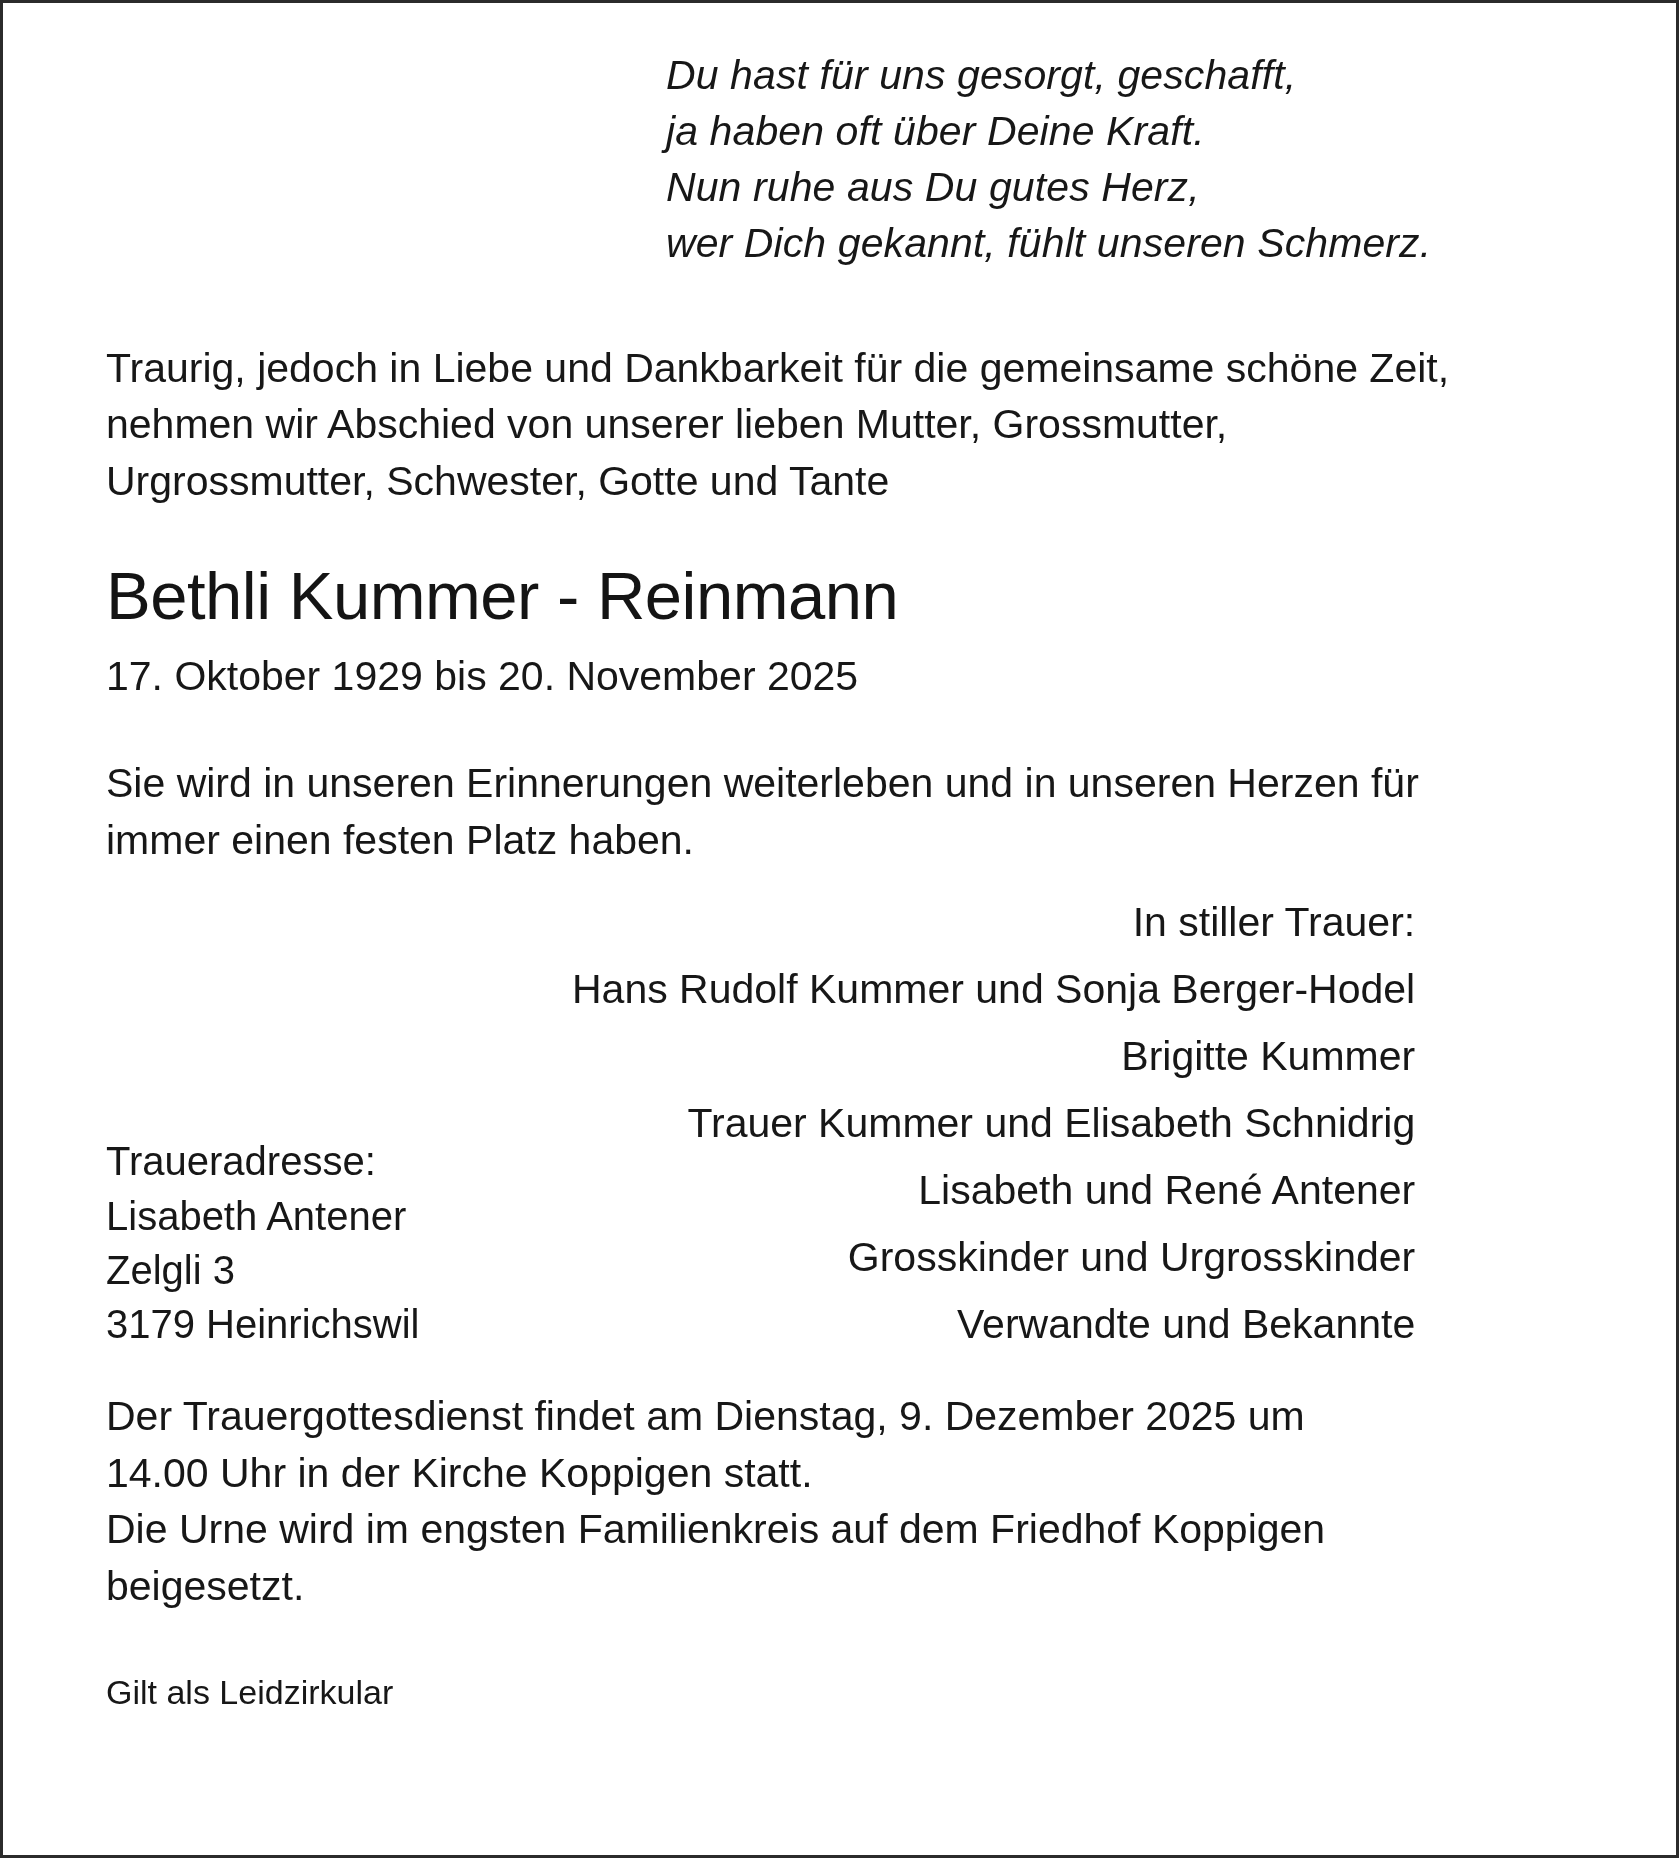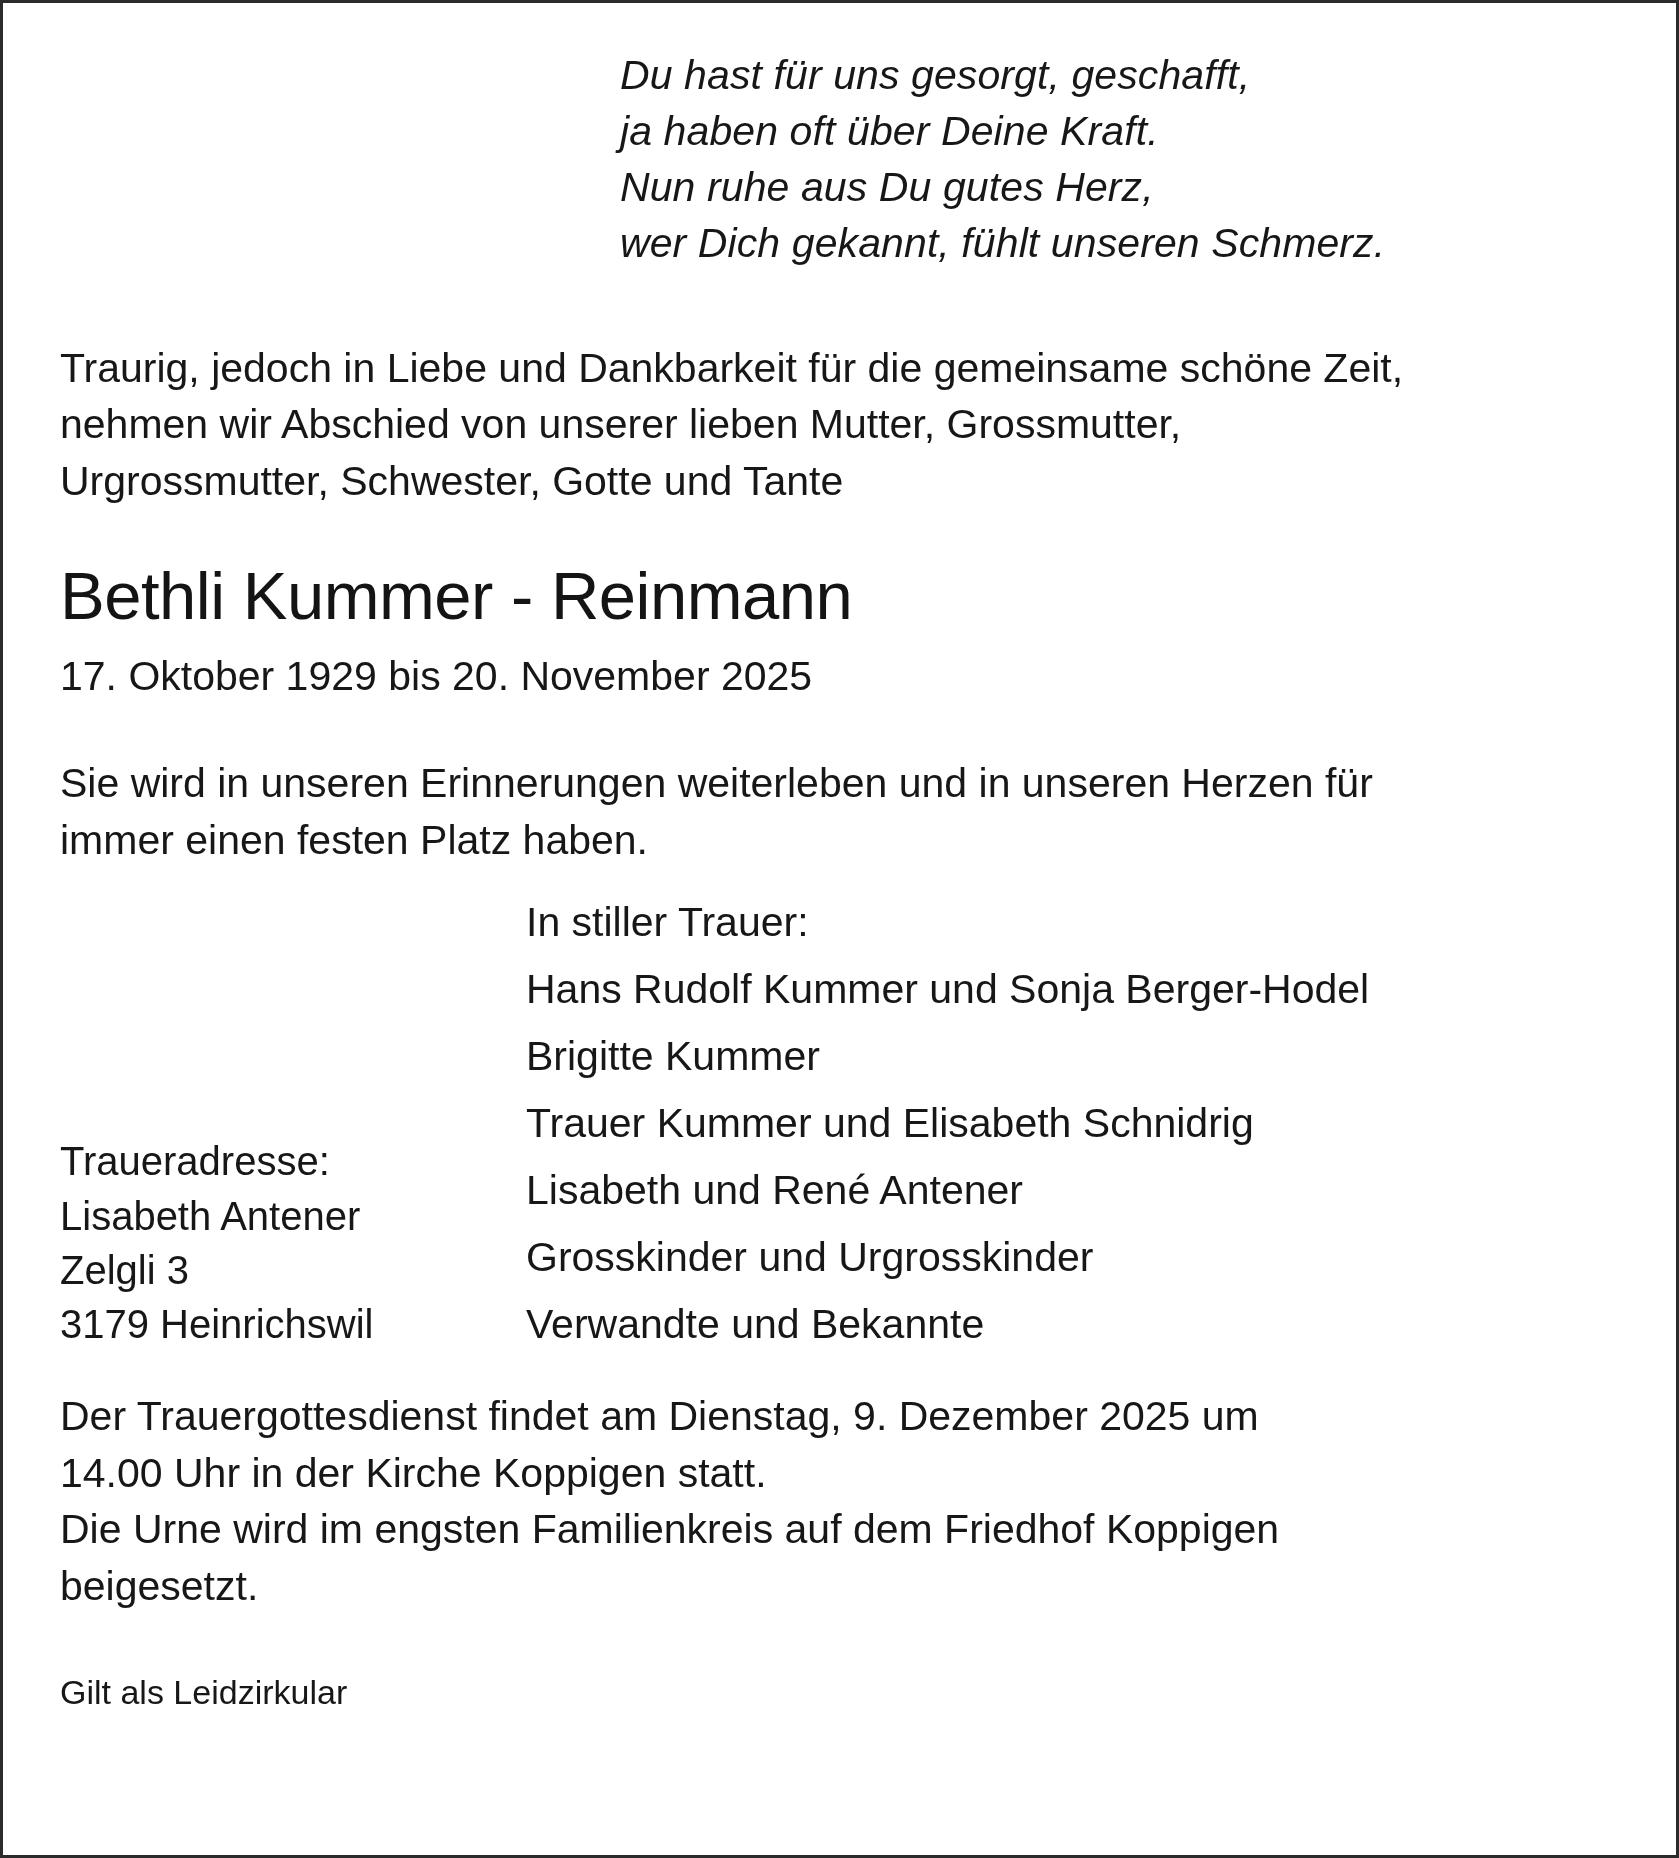--- a/index.html
+++ b/index.html
@@ -19,21 +19,21 @@
     background: #ffffff;
     border: 3px solid #2b2b2b;
     overflow: hidden;
   }
   .inner {
     position: absolute;
     left: 0; top: 0;
     width: 100%;
     height: 100%;
     box-sizing: border-box;
-    padding: 44px 44px 0 57px;
+    padding: 44px 44px 0 103px;
   }
 
   
   .poem {
     margin: 0 0 0 560px;
     font-style: italic;
     font-size: 41px;
     line-height: 1.37;
     letter-spacing: 0.1px;
     color: #171717;
@@ -97,20 +97,21 @@
     position: absolute;
     left: 466px;
     top: 0;
     font-size: 41px;
     line-height: 1.0;
     color: #171717;
   }
   .mourners .m-line {
     white-space: nowrap;
     margin-bottom: 26px;
+    text-align: right;
   }
   .mourners .m-line:last-child { margin-bottom: 0; }
   .mourners .m-heading { margin-bottom: 26px; }
 
   
   .service {
     margin: 66px 0 0 0;
     font-size: 41px;
     line-height: 1.38;
     color: #171717;

